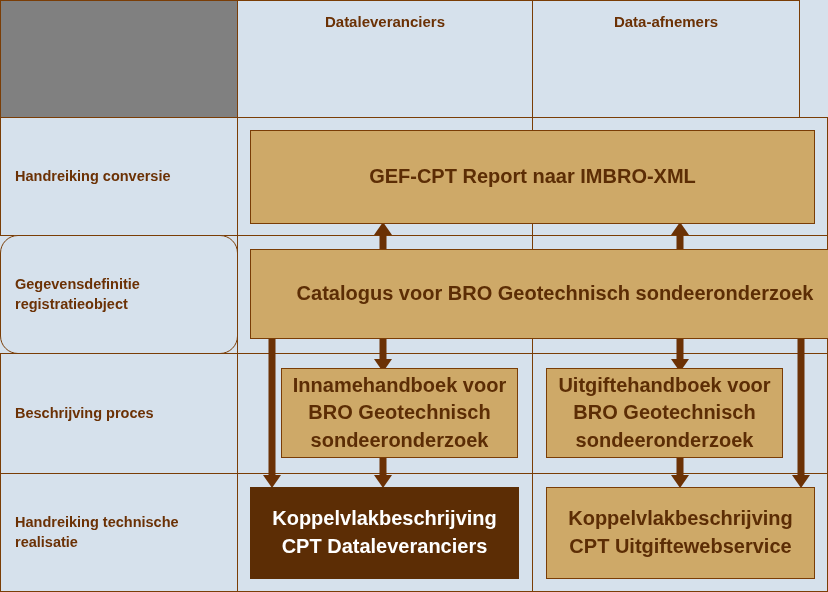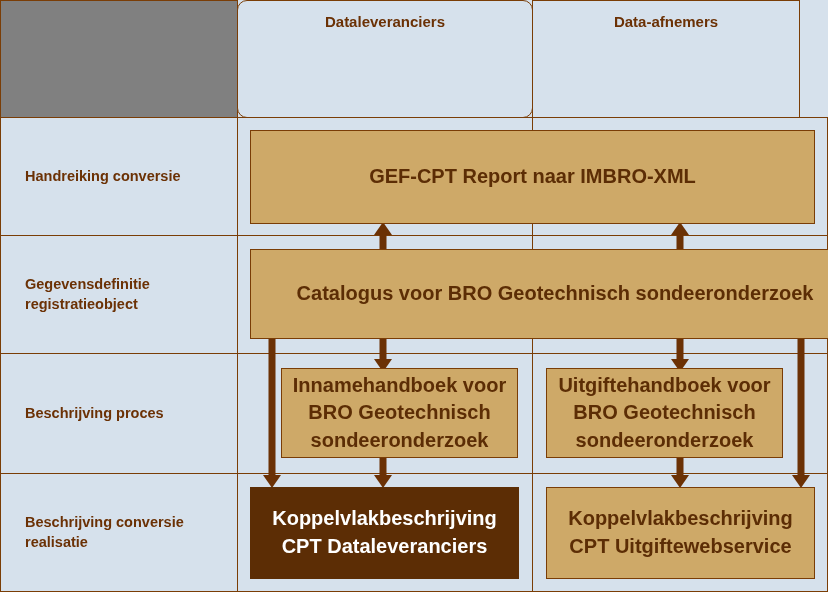--- a/index.html
+++ b/index.html
@@ -21,21 +21,21 @@
     position:absolute;
     box-sizing:border-box;
     border:1px solid #7a3d06;
     background:#d6e1ec;
   }
   .cell.gray{background:#808080;border-color:#7a3d06;}
 
   .rowlabel{
     display:flex;
     align-items:center;
-    padding-left:24px;
+    padding-left:14px;
     color:#6b3105;
     font-size:14.5px;
     font-weight:bold;
     line-height:1.35;
   }
   .colhead{
     display:flex;
     align-items:flex-start;
     justify-content:center;
     padding-top:12px;
@@ -100,48 +100,48 @@
     border-bottom:13px solid #6b3105;
   }
 </style>
 </head>
 <body>
 
 <div id="diagram">
 
   <div class="cell gray" style="left:0px;top:0px;width:238px;height:118px;"></div>
 
-  <div class="cell colhead" style="left:237px;top:0px;width:296px;height:118px;border-radius:10px;">
+  <div class="cell colhead" style="left:237px;top:0px;width:296px;height:118px;">
     <span>Dataleveranciers</span>
   </div>
 
   <div class="cell colhead" style="left:532px;top:0px;width:268px;height:118px;">
     <span>Data-afnemers</span>
   </div>
 
   <div class="cell rowlabel" style="left:0px;top:117px;width:238px;height:119px;">
     <span>Handreiking conversie</span>
   </div>
   <div class="cell" style="left:237px;top:117px;width:296px;height:119px;"></div>
   <div class="cell" style="left:532px;top:117px;width:296px;height:119px;"></div>
 
-  <div class="cell rowlabel" style="left:0px;top:235px;width:238px;height:119px;">
+  <div class="cell rowlabel" style="left:0px;top:235px;width:238px;height:119px;border-radius:18px;">
     <span>Gegevensdefinitie registratieobject</span>
   </div>
   <div class="cell" style="left:237px;top:235px;width:296px;height:119px;"></div>
   <div class="cell" style="left:532px;top:235px;width:296px;height:119px;"></div>
 
   <div class="cell rowlabel" style="left:0px;top:353px;width:238px;height:121px;text-align:center;">
     <span>Beschrijving proces</span>
   </div>
   <div class="cell" style="left:237px;top:353px;width:296px;height:121px;"></div>
   <div class="cell" style="left:532px;top:353px;width:296px;height:121px;"></div>
 
   <div class="cell rowlabel" style="left:0px;top:473px;width:238px;height:119px;">
-    <span>Beschrijving conversie realisatie</span>
+    <span>Handreiking technische realisatie</span>
   </div>
   <div class="cell" style="left:237px;top:473px;width:296px;height:119px;"></div>
   <div class="cell" style="left:532px;top:473px;width:296px;height:119px;"></div>
 
   <div class="arrow" style="left:371px;top:222px;width:24px;height:36px;">
     <div class="headup"></div>
     <div class="shaft" style="top:11px;height:25px;"></div>
   </div>
 
   <div class="arrow" style="left:668px;top:222px;width:24px;height:36px;">

